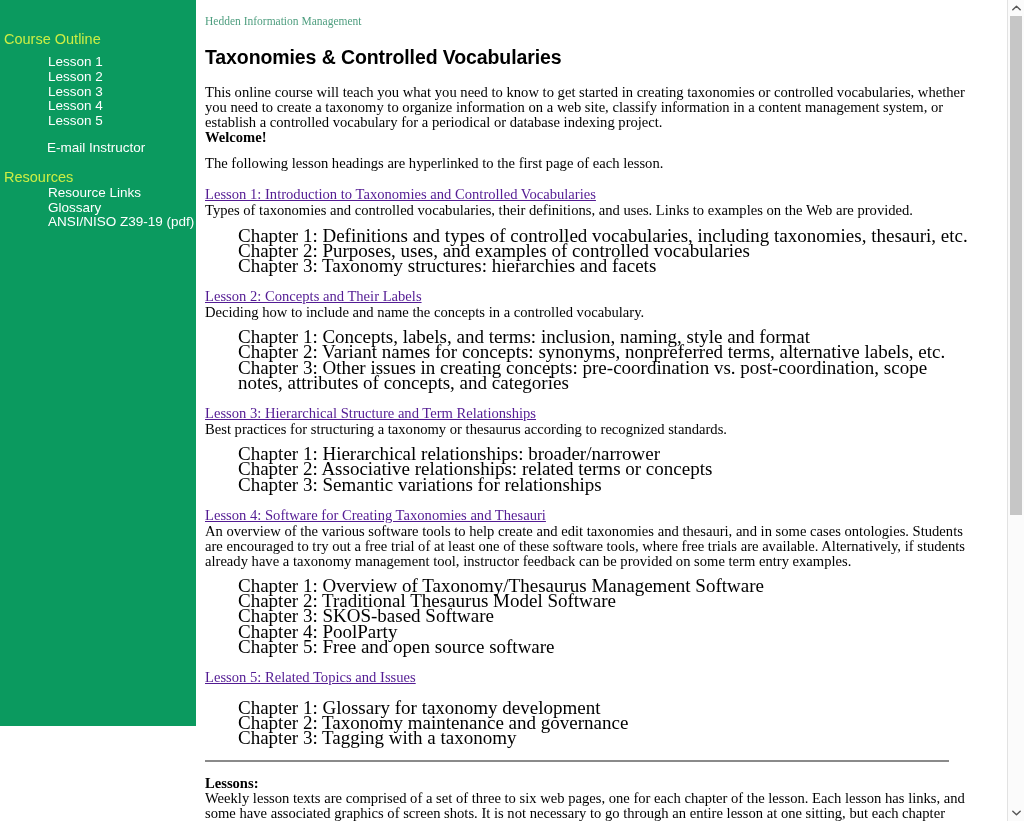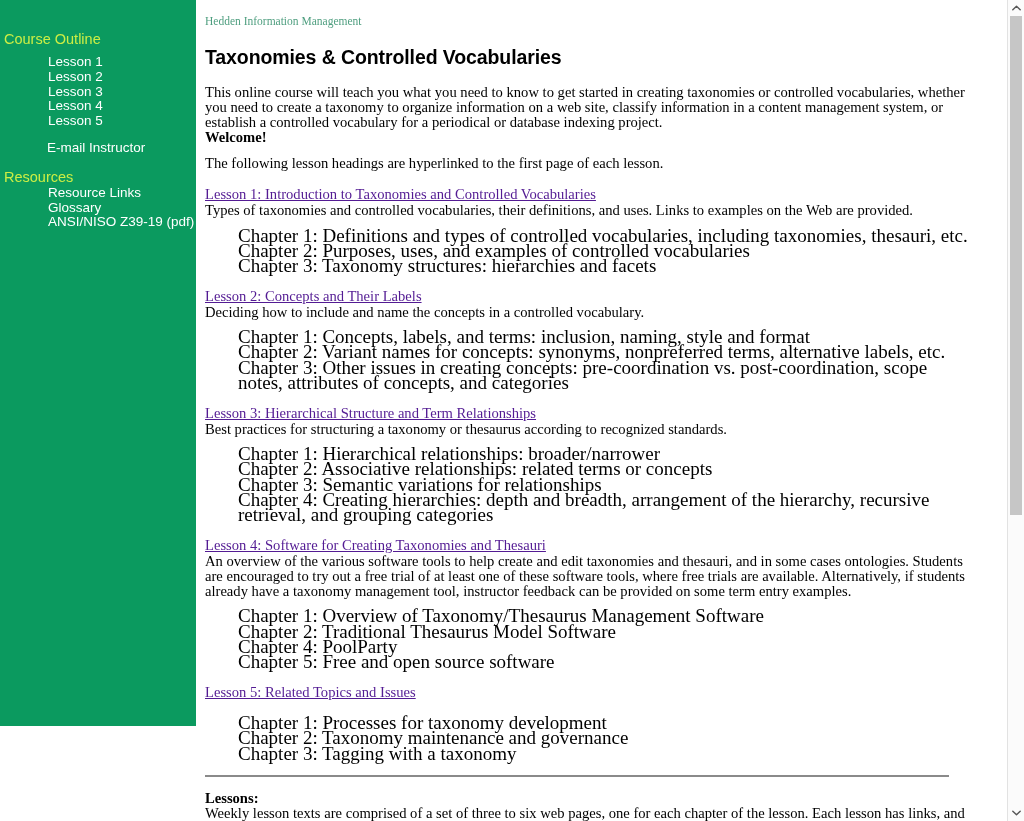--- a/index.html
+++ b/index.html
@@ -268,45 +268,45 @@
     
     <div class="spacer-14"></div>
     <div>
       <a class="lesson-link">Lesson 3: Hierarchical Structure and Term Relationships</a>
       <p class="para">Best practices for structuring a taxonomy or thesaurus according to recognized standards.</p>
       <div class="spacer-8"></div>
       <ul class="chapters">
         <li>Chapter 1: Hierarchical relationships: broader/narrower</li>
         <li>Chapter 2: Associative relationships: related terms or concepts</li>
         <li>Chapter 3: Semantic variations for relationships</li>
-        <li>Chapter 4: Creating hierarchies: depth and breadth, arrangement of the hierarchy, recursive retrieval, and grouping categories</li>
       </ul>
     </div>
 
     
     <div class="spacer-14"></div>
     <div>
       <a class="lesson-link">Lesson 4: Software for Creating Taxonomies and Thesauri</a>
       <p class="para">An overview of the various software tools to help create and edit taxonomies and thesauri, and in some cases ontologies. Students are encouraged to try out a free trial of at least one of these software tools, where free trials are available. Alternatively, if students already have a taxonomy management tool, instructor feedback can be provided on some term entry examples.</p>
       <div class="spacer-8"></div>
       <ul class="chapters">
         <li>Chapter 1: Overview of Taxonomy/Thesaurus Management Software</li>
         <li>Chapter 2: Traditional Thesaurus Model Software</li>
+        <li>Chapter 3: SKOS-based Software</li>
         <li>Chapter 4: PoolParty</li>
         <li>Chapter 5: Free and open source software</li>
       </ul>
     </div>
 
     
     <div class="spacer-14"></div>
     <div>
       <a class="lesson-link">Lesson 5: Related Topics and Issues</a>
       <div class="spacer-14"></div>
       <ul class="chapters">
-        <li>Chapter 1: Processes for taxonomy development</li>
+        <li>Chapter 1: Glossary for taxonomy development</li>
         <li>Chapter 2: Taxonomy maintenance and governance</li>
         <li>Chapter 3: Tagging with a taxonomy</li>
       </ul>
     </div>
 
     
     <div class="spacer-14"></div>
     <hr class="rule">
 
     

